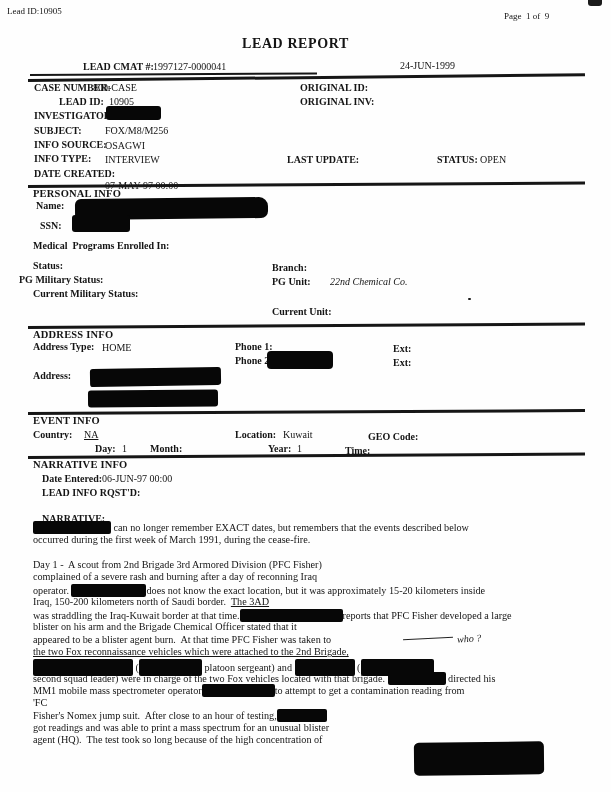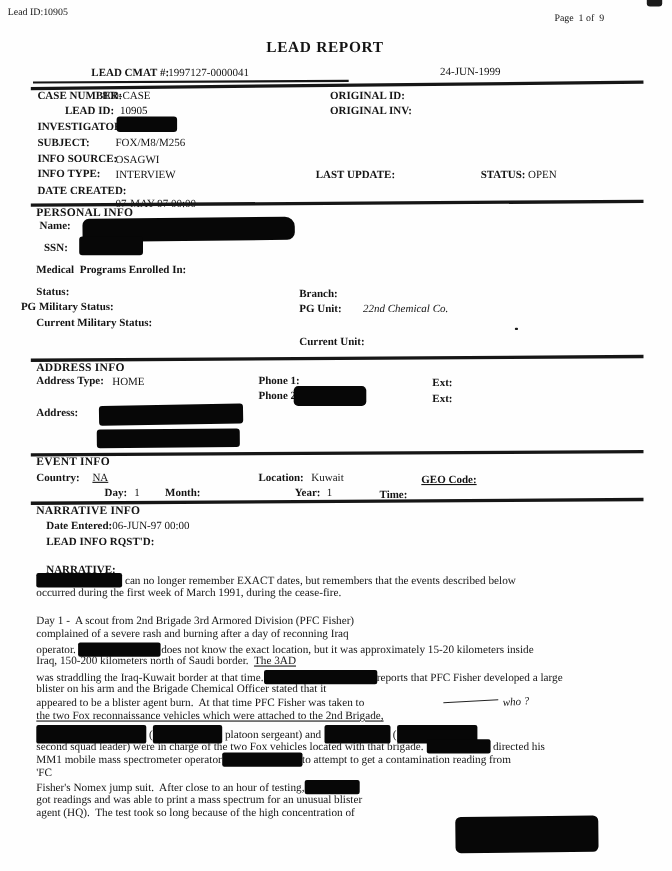--- a/index.html
+++ b/index.html
@@ -97,21 +97,21 @@
   <div class="redact-box" style="left:90px;top:368px;width:131px;height:18px;border-radius:3px;transform:rotate(-1deg);"></div>
   <div class="redact-box" style="left:88px;top:390px;width:130px;height:17px;border-radius:3px;transform:rotate(-0.5deg);"></div>
 
   <div class="hline" style="left:28px;top:412px;width:557px;height:2.5px;transform:rotate(-0.3deg);"></div>
 
   <div class="abs sec" style="left:33px;top:415px;">EVENT INFO</div>
   <div class="abs fld b" style="left:33px;top:429px;">Country:</div>
   <div class="abs fld" style="left:84px;top:429px;text-decoration:underline;">NA</div>
   <div class="abs fld b" style="left:235px;top:429px;">Location:</div>
   <div class="abs fld" style="left:283px;top:429px;">Kuwait</div>
-  <div class="abs fld b" style="left:383px;top:431px;text-decoration:underline;">GEO Code:</div>
+  <div class="abs fld b" style="left:368px;top:431px;">GEO Code:</div>
   <div class="abs fld b" style="left:95px;top:443px;">Day:</div>
   <div class="abs fld" style="left:122px;top:443px;">1</div>
   <div class="abs fld b" style="left:150px;top:443px;">Month:</div>
   <div class="abs fld b" style="left:268px;top:443px;">Year:</div>
   <div class="abs fld" style="left:297px;top:443px;">1</div>
   <div class="abs fld b" style="left:345px;top:445px;">Time:</div>
 
   <div class="hline" style="left:28px;top:456px;width:557px;height:3px;transform:rotate(-0.35deg);"></div>
 
   <div class="abs sec" style="left:33px;top:459px;">NARRATIVE INFO</div>

